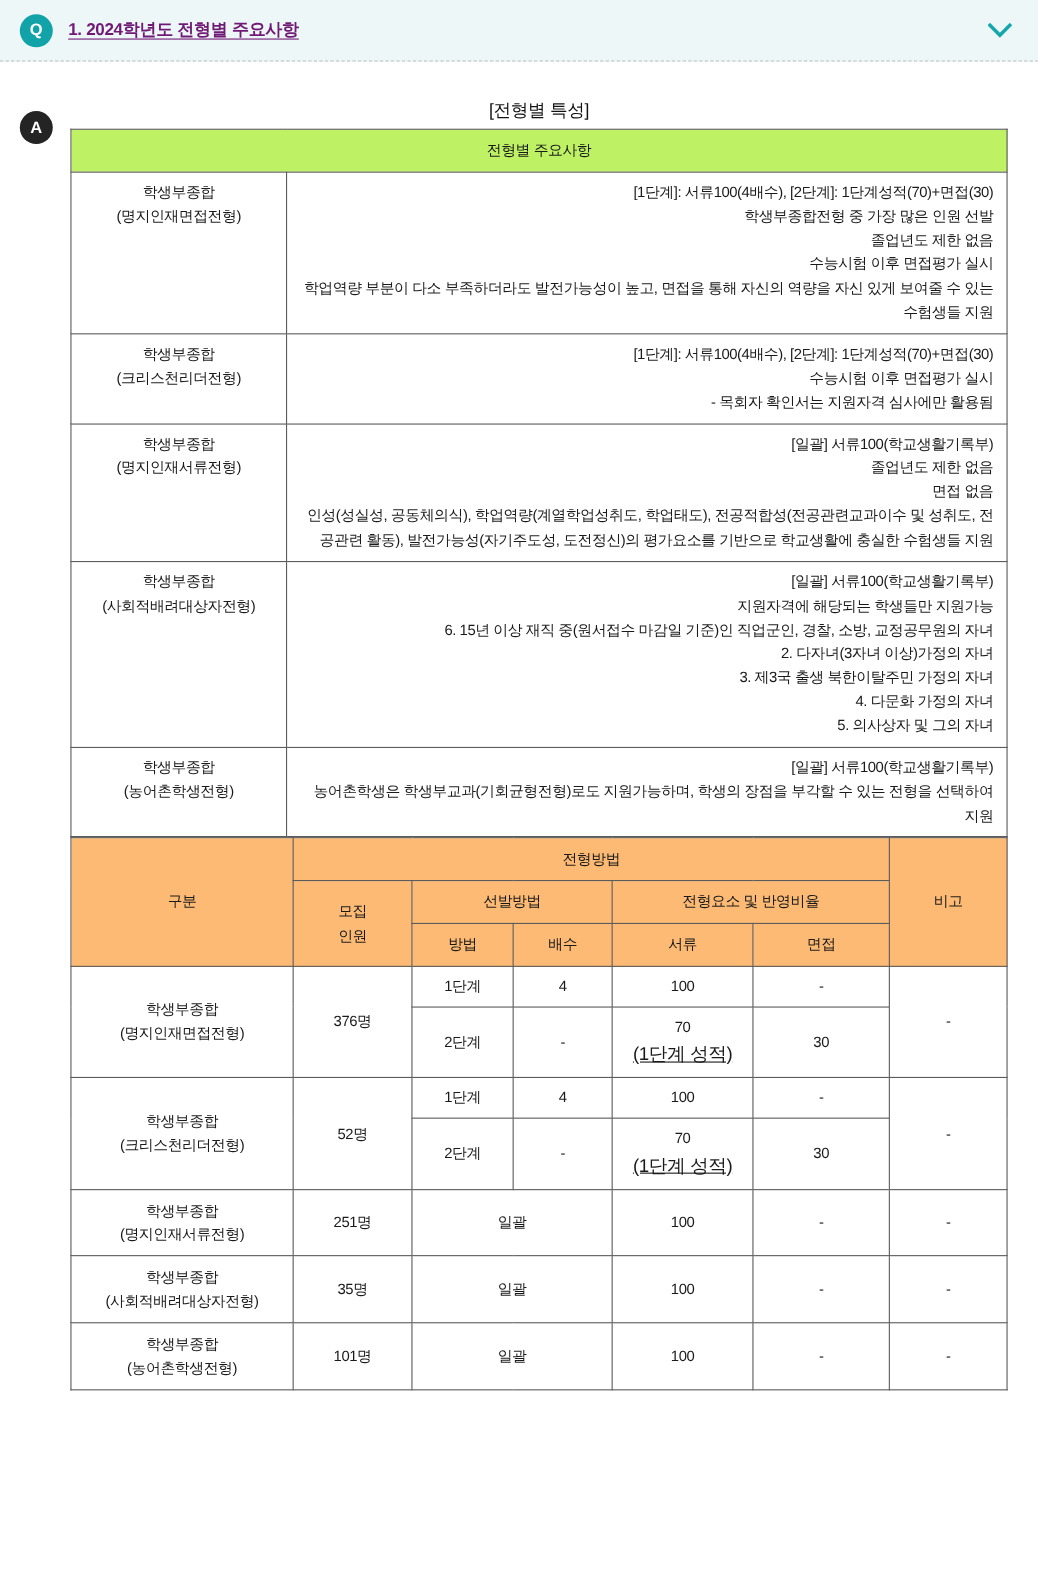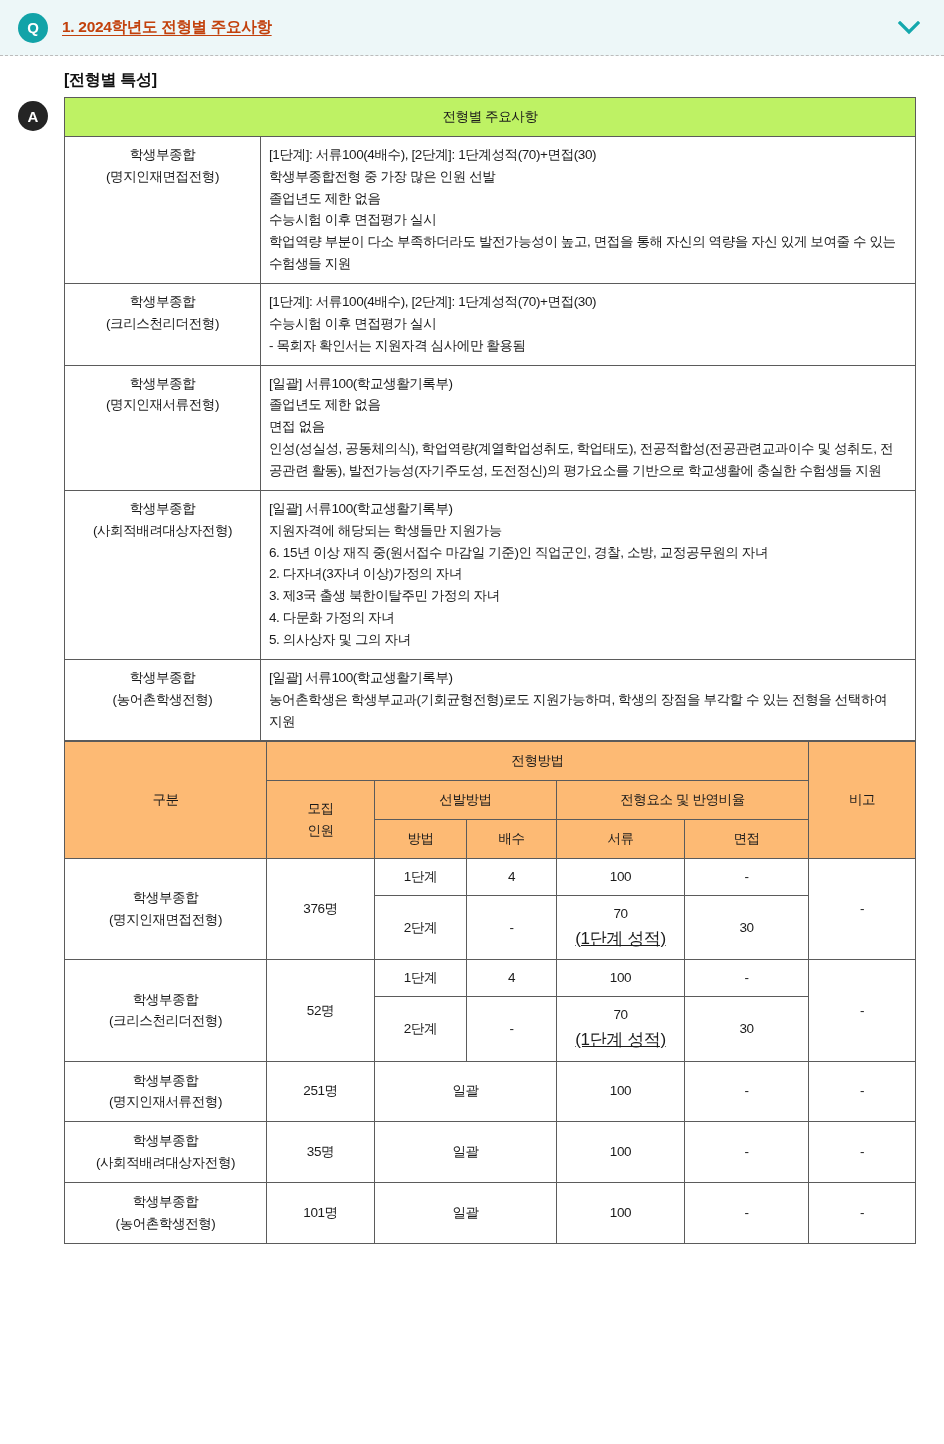--- a/index.html
+++ b/index.html
@@ -41,21 +41,21 @@
     flex: 0 0 auto;
     letter-spacing: 0;
   }
   .badge-q { background: #12a3a8; }
   .badge-a { background: #242424; }
 
   .q-title {
     margin-left: 14px;
     font-size: 15.5px;
     font-weight: bold;
-    color: #c2410c;
+    color: #701a75;
     text-decoration: underline;
     text-underline-offset: 3px;
     letter-spacing: -0.3px;
     cursor: pointer;
   }
   .chevron {
     position: absolute;
     right: 22px;
     top: 50%;
     transform: translateY(-50%);
@@ -80,24 +80,25 @@
   }
 
   .content {
     margin-left: 64px;
     margin-right: 28px;
     padding-top: 14px;
   }
 
   .section-title {
     font-size: 16px;
-    font-weight: bold;
+    font-weight: normal;
     color: #111111;
     letter-spacing: -0.3px;
-    margin: 0 0 6px 0;
+    margin: 20px 0 6px 0;
+    text-align: center;
   }
   .section-title.second { margin-top: 28px; }
 
   
   table.doc-table {
     border-collapse: collapse;
     width: 100%;
     table-layout: fixed;
   }
   table.doc-table td, table.doc-table th {
@@ -118,21 +119,21 @@
   }
   .t1 td.cat {
     text-align: center;
     padding: 7px 4px;
     vertical-align: top;
   }
   .t1 td.cat .line2 { display: block; }
   .t1 td.detail {
     padding: 7px 12px 8px 8px;
     vertical-align: top;
-    text-align: left;
+    text-align: right;
   }
   .t1 td.detail div { white-space: normal; }
 
   
   .t2 th {
     background: #fdba74;
     text-align: center;
     padding: 8px 3px;
   }
   .t2 td {

